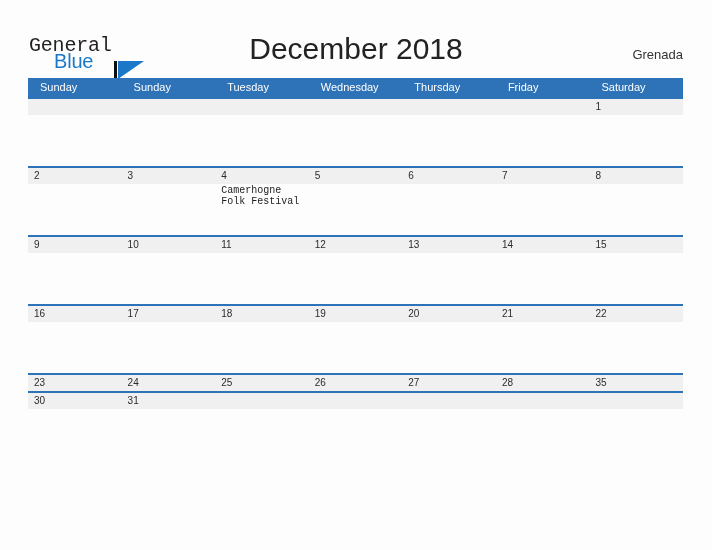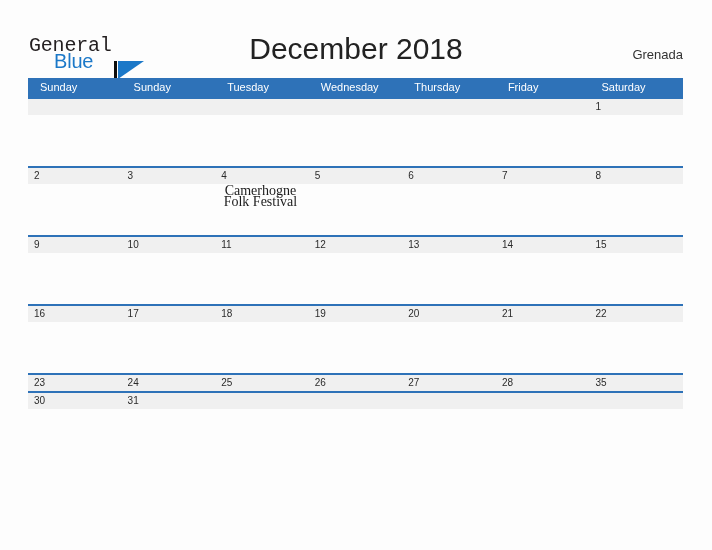--- a/index.html
+++ b/index.html
@@ -147,29 +147,28 @@
   }
 
   .week .evrow {
     display: flex;
     width: 100%;
     height: 51px;
     background: #fdfdfd;
   }
   .week .evrow .ev-cell {
     flex: 1 1 0;
-    font-size: 14px;
+    font-size: 10px;
     color: #1c1c1c;
     line-height: 11px;
     padding: 1px 9px 0 6px;
     box-sizing: border-box;
-    font-family: Liberation Serif, serif;
+    font-family: Liberation Mono, monospace;
     overflow: hidden;
     word-wrap: break-word;
-    text-align: center;
   }
 
   .week.short .evrow {
     height: 16px;
   }
 </style>
 </head>
 <body>
 
 <div class="page">

